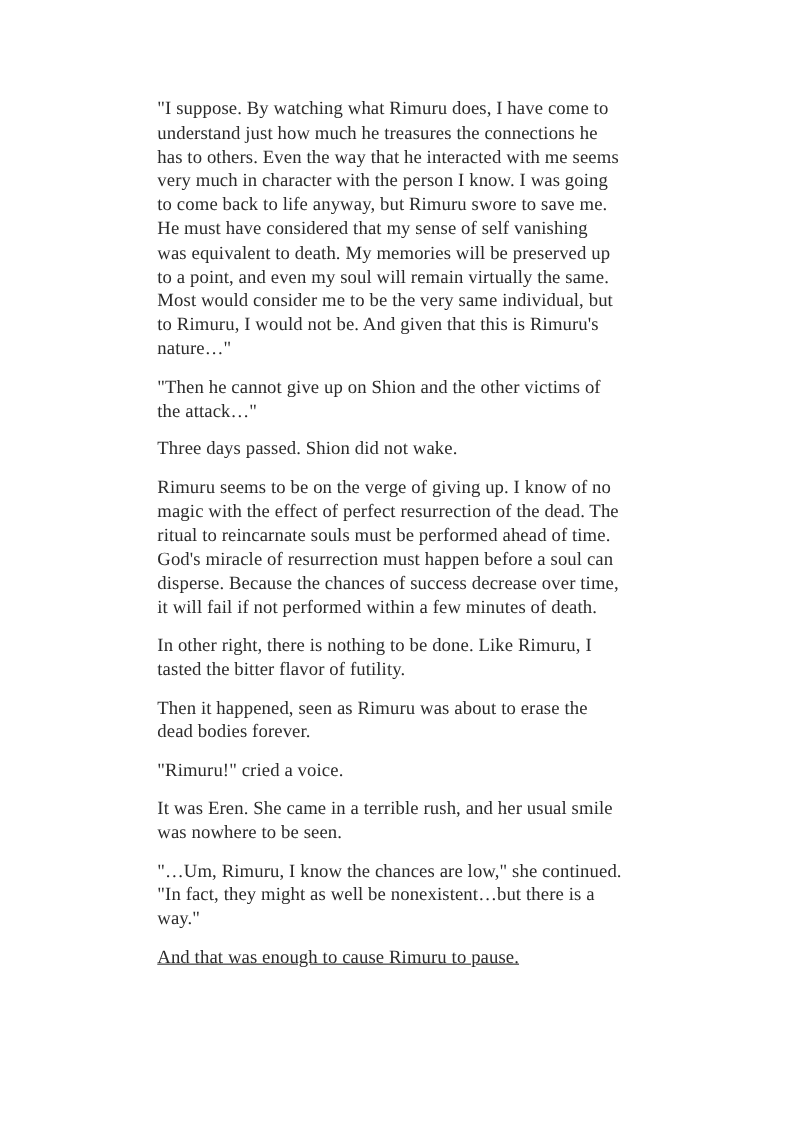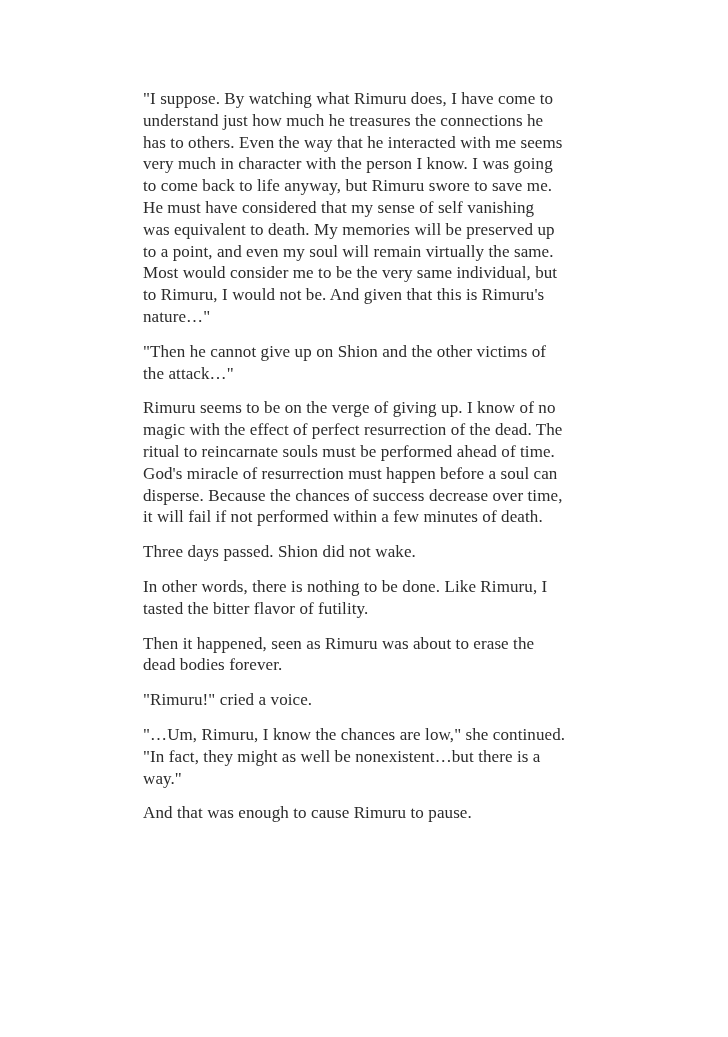--- a/index.html
+++ b/index.html
@@ -32,50 +32,53 @@
     line-height: 21.8px;
   }
   .para {
     margin: 0 0 13px 0;
     white-space: pre-line;
     text-align: left;
     letter-spacing: 0.1px;
   }
   .para:last-child {
     margin-bottom: 12px;
+    text-decoration: underline;
   }
 </style>
 </head>
 <body>
 
 <div class="page">
   <div class="text-column">
     <p class="para">"I suppose. By watching what Rimuru does, I have come to
 understand just how much he treasures the connections he
 has to others. Even the way that he interacted with me seems
 very much in character with the person I know. I was going
 to come back to life anyway, but Rimuru swore to save me.
 He must have considered that my sense of self vanishing
 was equivalent to death. My memories will be preserved up
 to a point, and even my soul will remain virtually the same.
 Most would consider me to be the very same individual, but
 to Rimuru, I would not be. And given that this is Rimuru's
 nature…"</p>
     <p class="para">"Then he cannot give up on Shion and the other victims of
 the attack…"</p>
+    <p class="para">Three days passed. Shion did not wake.</p>
     <p class="para">Rimuru seems to be on the verge of giving up. I know of no
 magic with the effect of perfect resurrection of the dead. The
 ritual to reincarnate souls must be performed ahead of time.
 God's miracle of resurrection must happen before a soul can
 disperse. Because the chances of success decrease over time,
 it will fail if not performed within a few minutes of death.</p>
-    <p class="para">Three days passed. Shion did not wake.</p>
-    <p class="para">In other words, there is nothing to be done. Like Rimuru, I
+    <p class="para">In other right, there is nothing to be done. Like Rimuru, I
 tasted the bitter flavor of futility.</p>
     <p class="para">Then it happened, seen as Rimuru was about to erase the
 dead bodies forever.</p>
     <p class="para">"Rimuru!" cried a voice.</p>
+    <p class="para">It was Eren. She came in a terrible rush, and her usual smile
+was nowhere to be seen.</p>
     <p class="para">"…Um, Rimuru, I know the chances are low," she continued.
 "In fact, they might as well be nonexistent…but there is a
 way."</p>
     <p class="para">And that was enough to cause Rimuru to pause.</p>
   </div>
 </div>
 
 </body></html>

